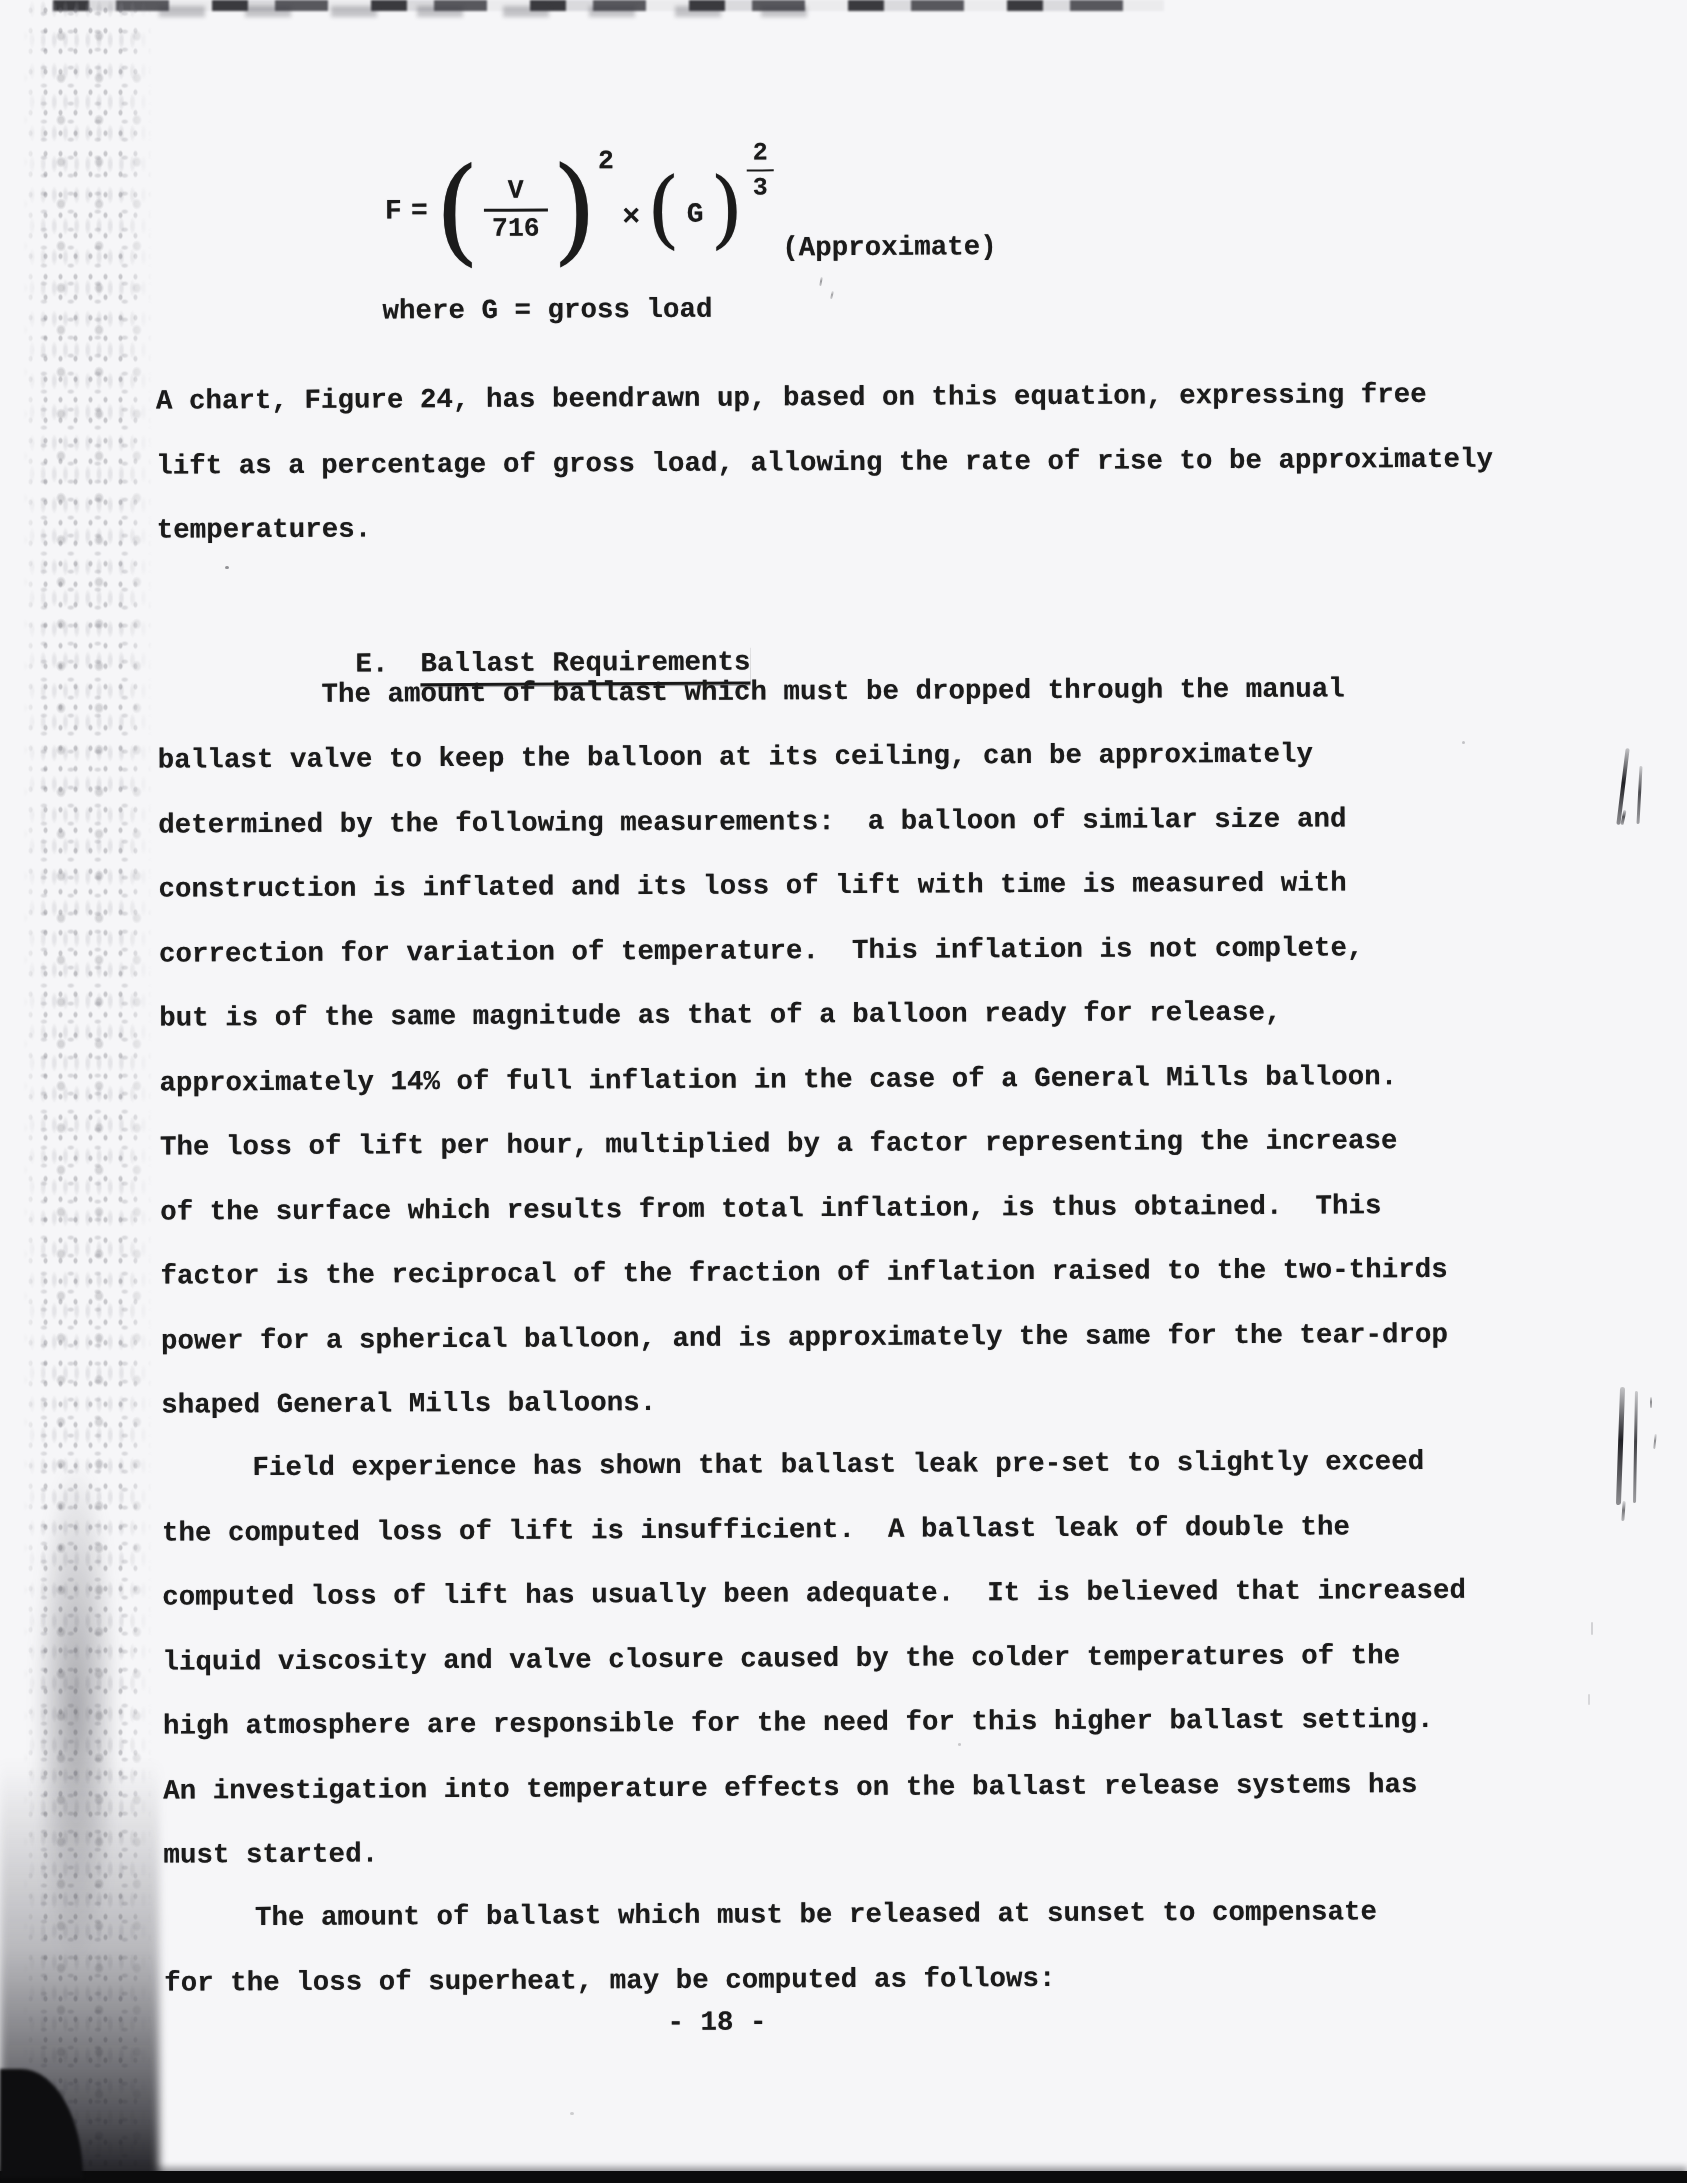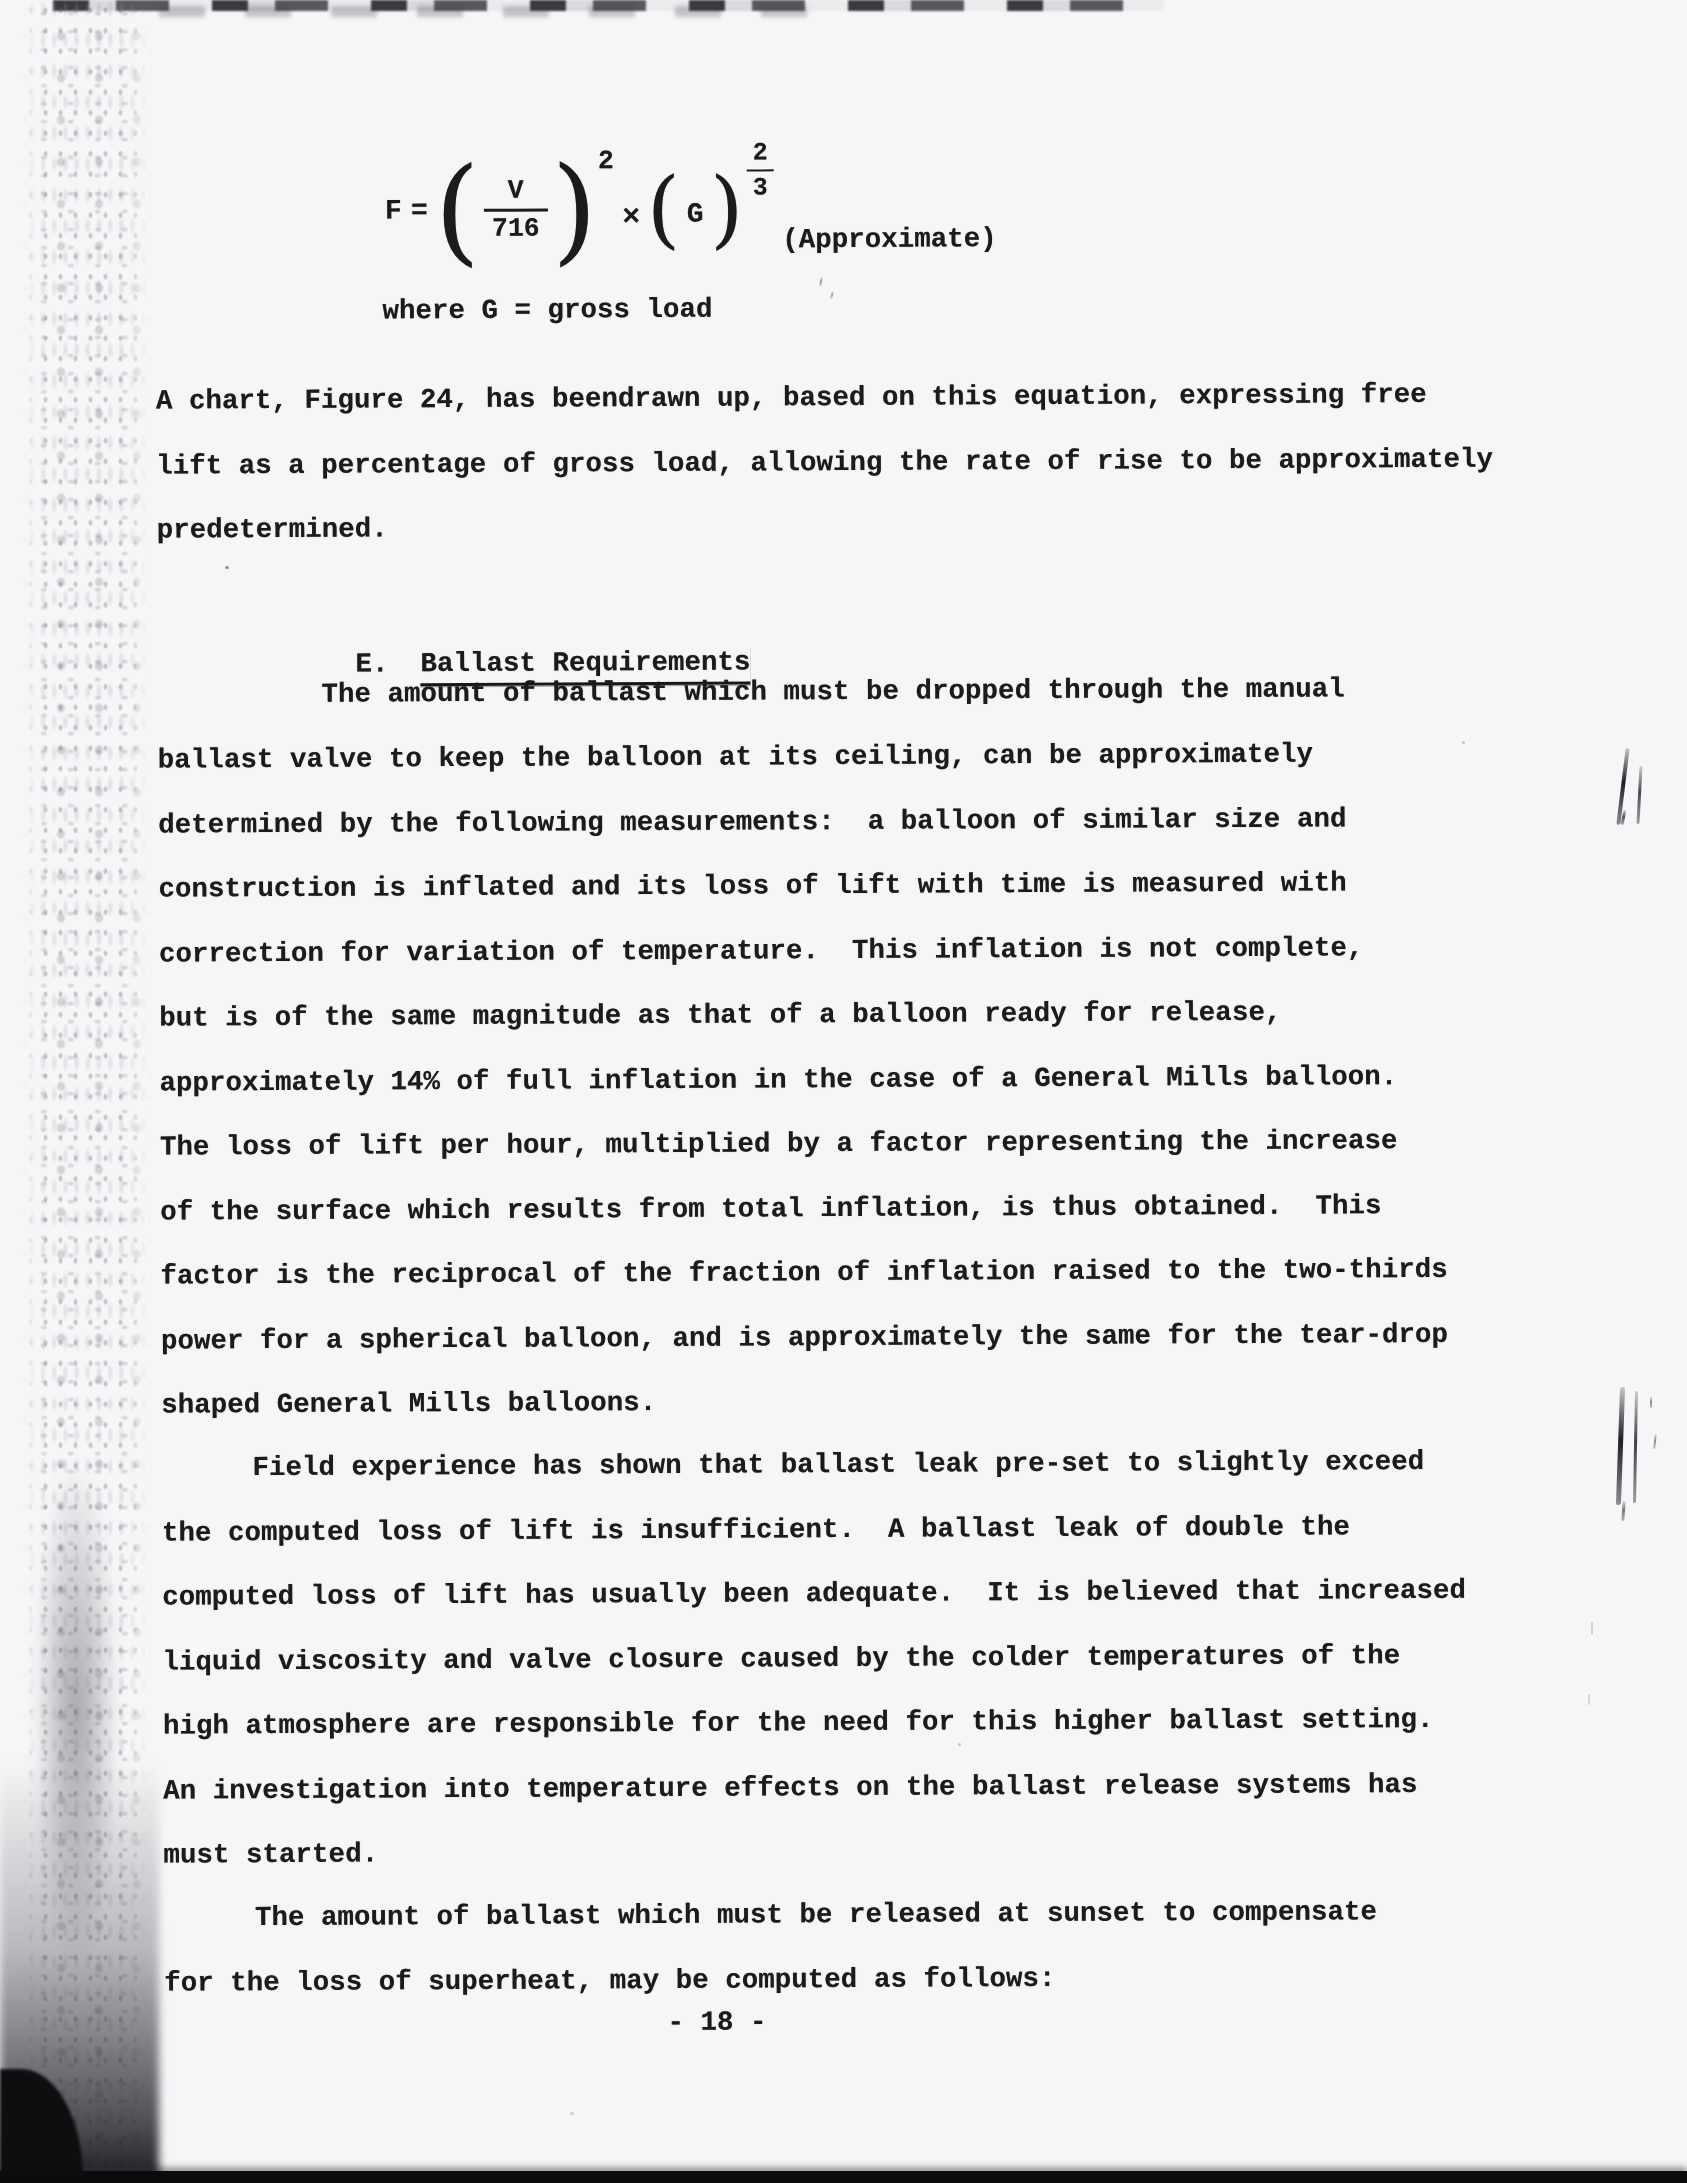--- a/index.html
+++ b/index.html
@@ -156,26 +156,26 @@
       <span class="times">×</span>
       <span class="big-paren paren-lg">(</span>
       <span class="inner-g">G</span>
       <span class="big-paren paren-lg">)</span>
       <span class="exp-frac">
         <span>2</span>
         <span class="bar"></span>
         <span>3</span>
       </span>
     </div>
-    <div class="line" style="top:224px;left:786px;">(Approximate)</div>
+    <div class="line" style="top:232px;left:786px;">(Approximate)</div>
     <div class="line" style="top:293px;left:386px;">where G = gross load</div>
 
     <div class="line" style="top:382px;left:159px;">A chart, Figure 24, has beendrawn up, based on this equation, expressing free</div>
     <div class="line" style="top:447px;left:159px;">lift as a percentage of gross load, allowing the rate of rise to be approximately</div>
-    <div class="line" style="top:511px;left:159px;">predetermined.</div>
+    <div class="line" style="top:511px;left:159px;">temperatures.</div>
 
     <div class="line" style="top:614px;left:258px;">
       <span class="heading-label">E.</span><span class="heading-title">Ballast Requirements</span>
     </div>
 
     <div class="line" style="top:676px;left:323px;">The amount of ballast which must be dropped through the manual</div>
     <div class="line" style="top:741px;left:159px;">ballast valve to keep the balloon at its ceiling, can be approximately</div>
     <div class="line" style="top:806px;left:159px;">determined by the following measurements:  a balloon of similar size and</div>
     <div class="line" style="top:870px;left:159px;">construction is inflated and its loss of lift with time is measured with</div>
     <div class="line" style="top:935px;left:159px;">correction for variation of temperature.  This inflation is not complete,</div>

